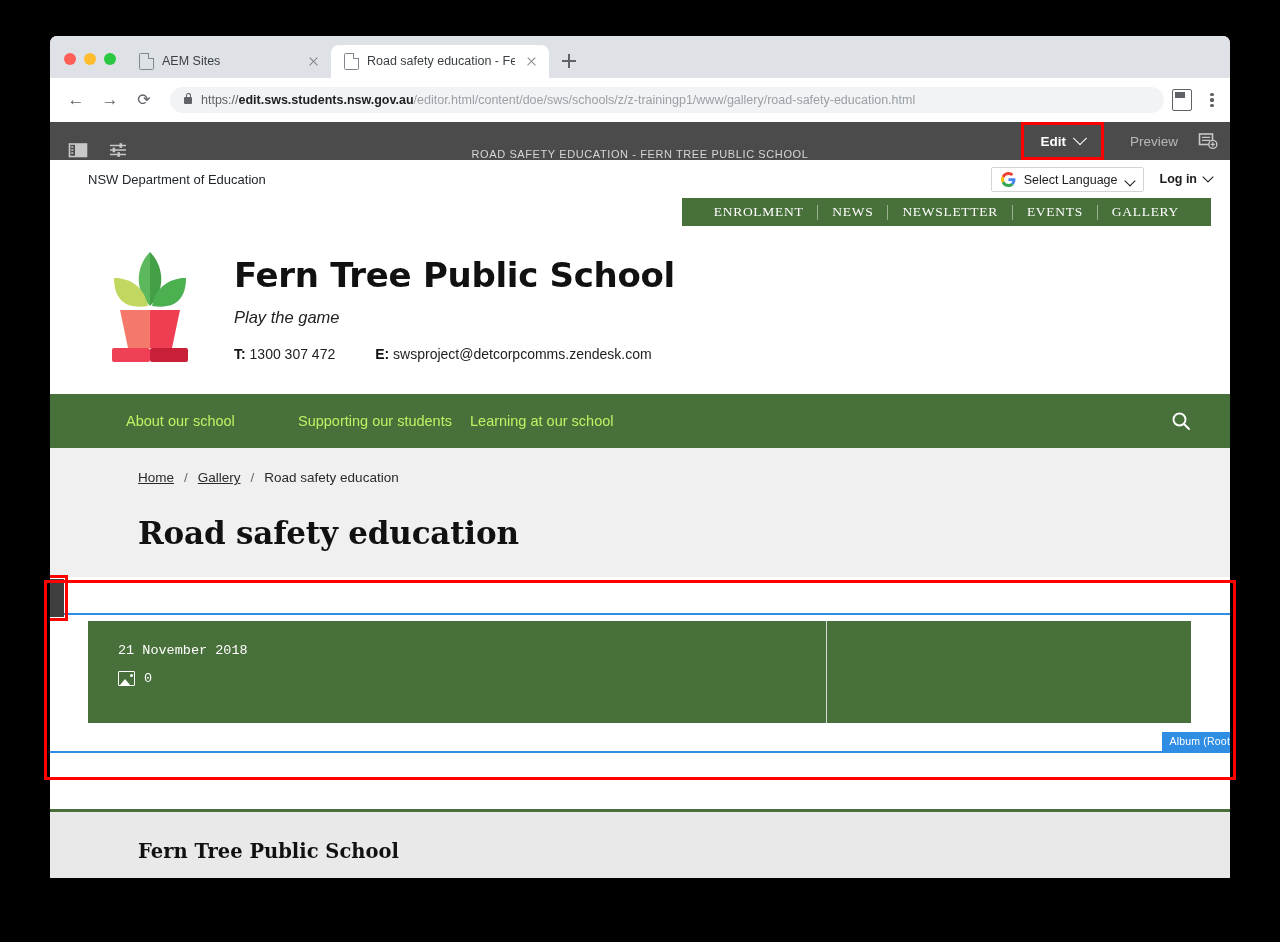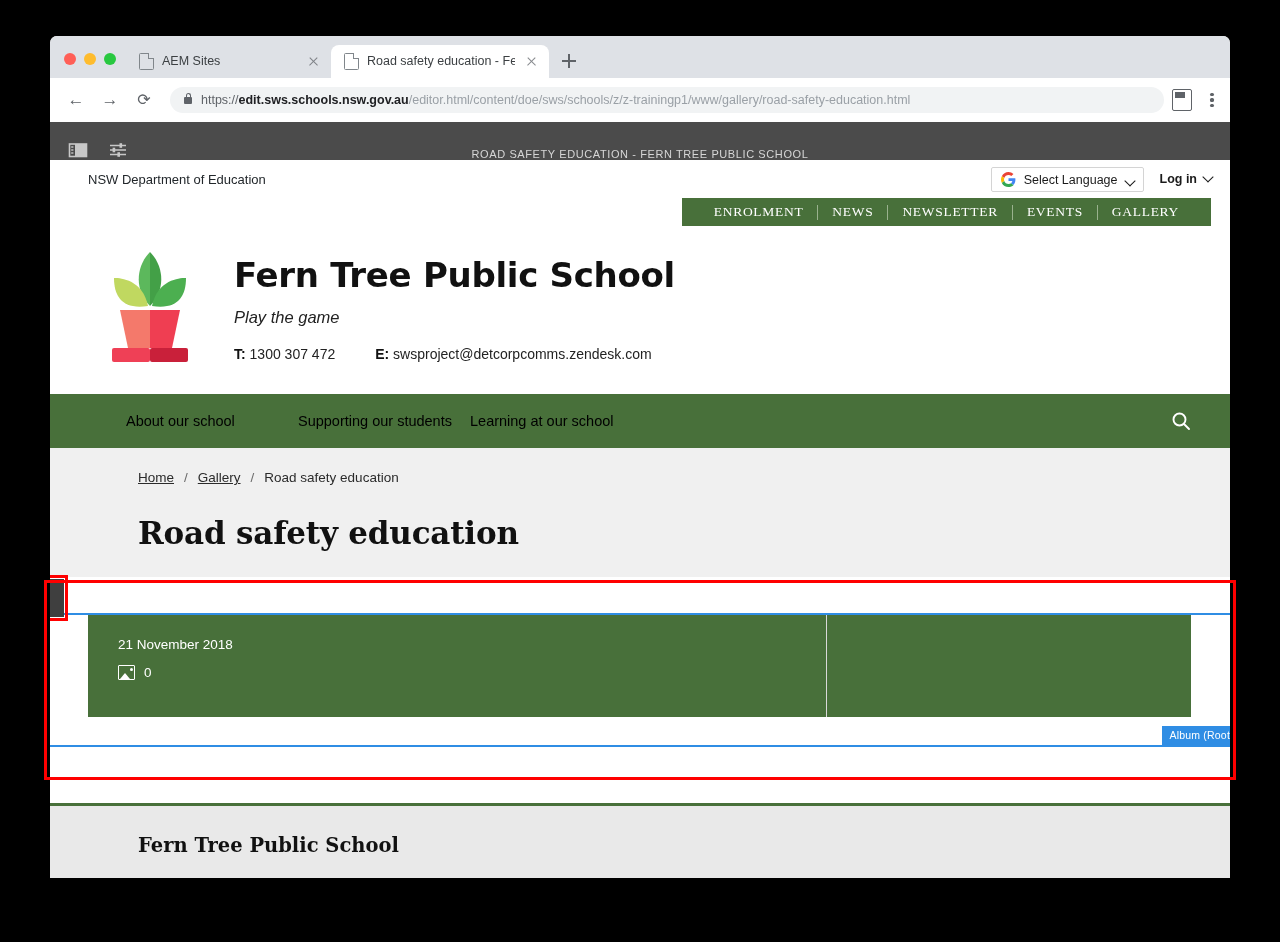--- a/index.html
+++ b/index.html
@@ -395,21 +395,21 @@
   .main-nav {
     background: #48703a;
     height: 54px;
     display: flex;
     align-items: center;
     padding: 0 38px 0 76px;
     box-sizing: border-box;
     position: relative;
   }
   .main-nav a {
-    color: #000000;
+    color: #bef264;
     text-decoration: none;
     font-size: 14.5px;
     line-height: 1.15;
     width: 172px;
     display: block;
   }
   .nav-search {
     margin-left: auto;
     width: 22px; height: 22px;
     position: relative;
@@ -451,21 +451,22 @@
   .album-white-top { height: 36px; background: #ffffff; }
   .album-outline {
     border-top: 2px solid #2f8de4;
     border-bottom: 2px solid #2f8de4;
     background: #ffffff;
     position: relative;
     padding: 0 38px 0 38px;
   }
   .album-tiles {
     display: flex;
-    padding-top: 0;
+    padding-top: 6px;
+    font-family: Liberation Mono, monospace;
   }
   .tile {
     background: #48703a;
     height: 102px;
     box-sizing: border-box;
   }
   .tile-main {
     flex: 0 0 738px;
     padding: 22px 0 0 30px;
     color: #ffffff;
@@ -606,21 +607,21 @@
       <div class="newtab"></div>
     </div>
 
     <div class="omnibar">
       <span class="nav-btn">←</span>
       <span class="nav-btn">→</span>
       <span class="nav-btn reload-btn">⟳</span>
       <div class="url-pill">
         <span class="lock"></span>
         <span class="url-scheme">https://</span>
-          <span class="url-host">edit.sws.schools.nsw.gov.au</span>
+          <span class="url-host">edit.sws.students.nsw.gov.au</span>
           <span class="url-path">/editor.html/content/doe/sws/schools/z/z-trainingp1/www/gallery/road-safety-education.html</span>
       </div>
       <span class="ext-icon"></span>
       <span class="kebab">
         <span></span>
           <span></span>
           <span></span>
       </span>
     </div>
 
@@ -644,20 +645,39 @@
             </g>
             <rect x="11.5" y="3.2" width="2.6" height="4.6" fill="#c8c8c8"></rect>
             <rect x="4.6" y="7.7" width="2.6" height="4.6" fill="#c8c8c8"></rect>
             <rect x="9.4" y="12.2" width="2.6" height="4.6" fill="#c8c8c8"></rect>
           </svg>
         </span>
       </div>
 
       <div class="aem-title">ROAD SAFETY EDUCATION - FERN TREE PUBLIC SCHOOL</div>
 
+      <div class="aem-right">
+        <div class="aem-edit-wrap">
+          <div class="aem-edit">
+            <span>Edit</span>
+            <span class="chev"></span>
+          </div>
+        </div>
+        <div class="aem-preview">Preview</div>
+        <span class="aem-page-icon">
+          <svg width="20" height="18" viewBox="0 0 20 18" aria-hidden="true">
+            <rect x="1.5" y="2" width="13" height="10.5" fill="none" stroke="#c8c8c8" stroke-width="1.6"></rect>
+            <line x1="4" y1="5.4" x2="12" y2="5.4" stroke="#c8c8c8" stroke-width="1.4"></line>
+            <line x1="4" y1="8.4" x2="12" y2="8.4" stroke="#c8c8c8" stroke-width="1.4"></line>
+            <circle cx="14.8" cy="12.4" r="4" fill="#4b4b4b" stroke="#c8c8c8" stroke-width="1.4"></circle>
+            <line x1="14.8" y1="10.3" x2="14.8" y2="14.5" stroke="#c8c8c8" stroke-width="1.3"></line>
+            <line x1="12.7" y1="12.4" x2="16.9" y2="12.4" stroke="#c8c8c8" stroke-width="1.3"></line>
+          </svg>
+        </span>
+      </div>
     </div>
 
     <div class="site">
 
       <div class="doe-bar">
         <span>NSW Department of Education</span>
         <div class="doe-right">
           <div class="lang-select">
             <span class="g-logo">
               <svg width="15" height="15" viewBox="0 0 48 48" aria-hidden="true">

